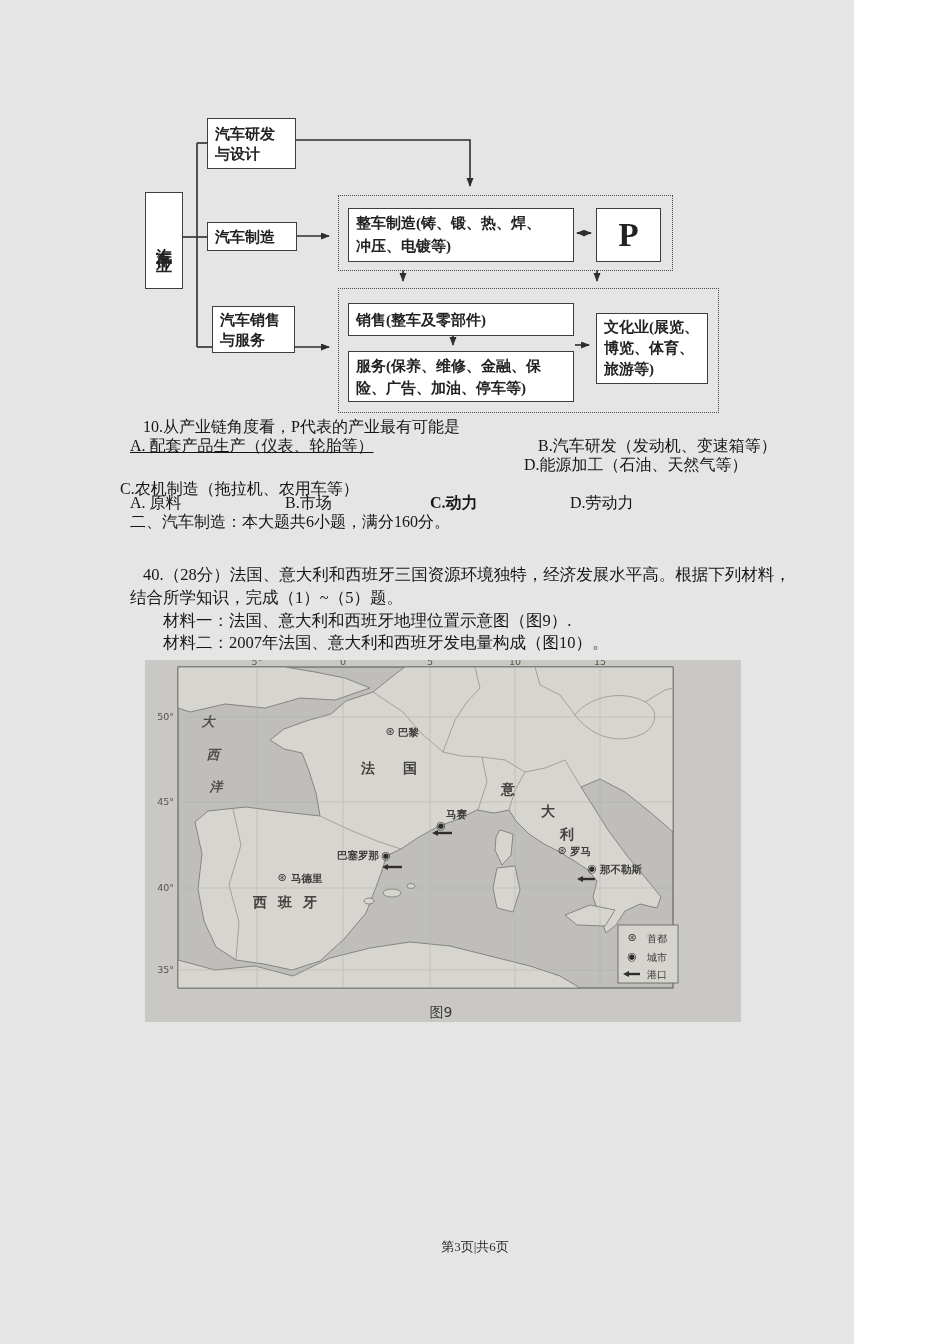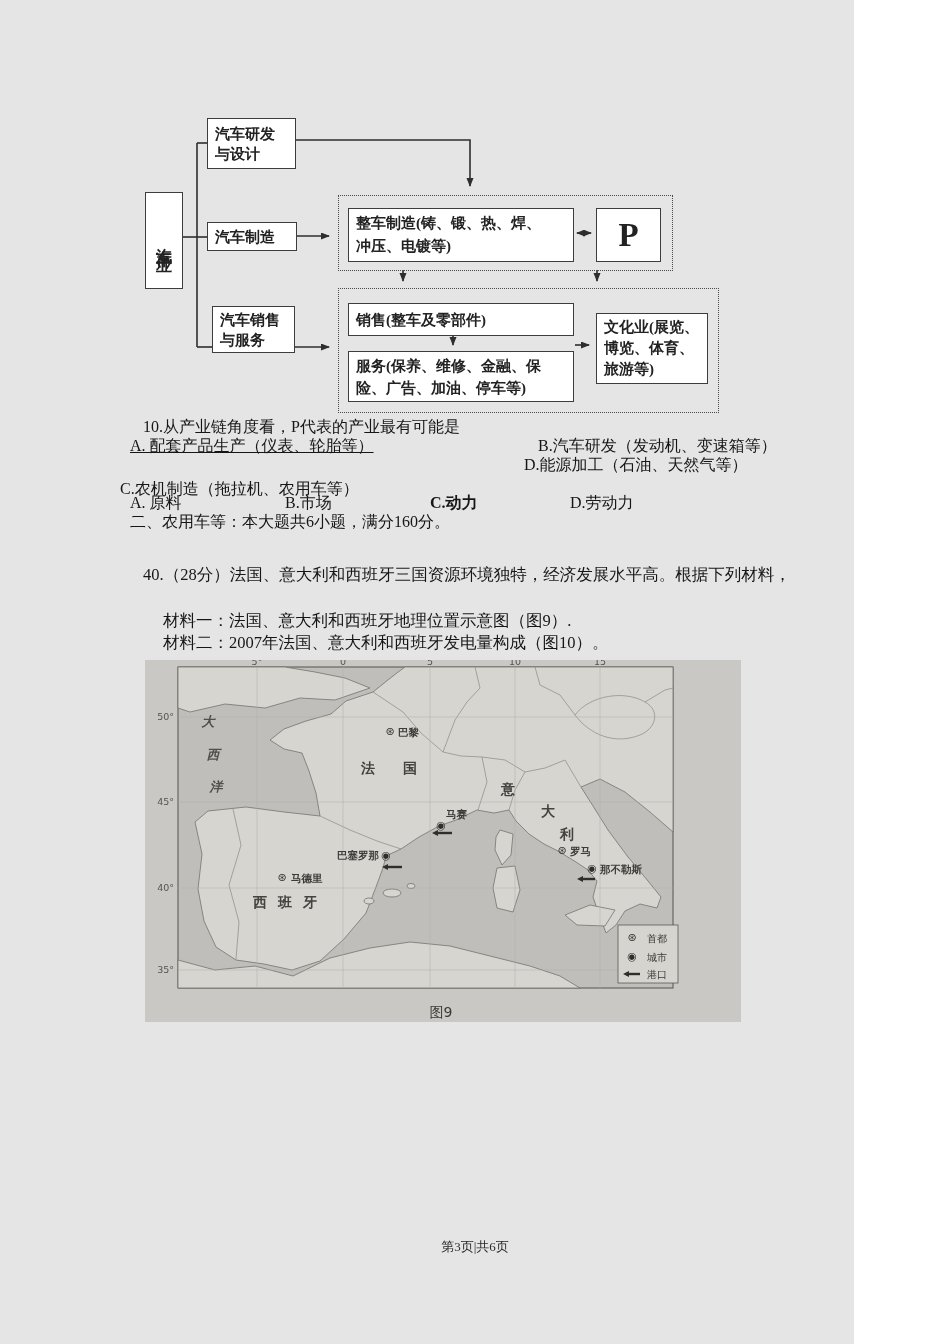--- a/index.html
+++ b/index.html
@@ -108,23 +108,24 @@
 
   <div class="tline" style="left:143px;top:417px;">10.从产业链角度看，P代表的产业最有可能是</div>
   <div class="tline" style="left:130px;top:436px;text-decoration:underline;">A. 配套产品生产（仪表、轮胎等）</div>
   <div class="tline" style="left:538px;top:436px;">B.汽车研发（发动机、变速箱等）</div>
   <div class="tline" style="left:120px;top:455px;margin-top:24px;">C.农机制造（拖拉机、农用车等）</div>
   <div class="tline" style="left:524px;top:455px;">D.能源加工（石油、天然气等）</div>
   <div class="tline" style="left:130px;top:493px;">A. 原料</div>
   <div class="tline" style="left:285px;top:493px;">B.市场</div>
   <div class="tline" style="left:430px;top:493px;font-weight:bold;">C.动力</div>
   <div class="tline" style="left:570px;top:493px;">D.劳动力</div>
-  <div class="tline" style="left:130px;top:512px;">二、农用车等：本大题共6小题，满分160分。</div>
+  <div class="tline" style="left:130px;top:512px;">二、汽车制造：本大题共6小题，满分160分。</div>
 
   <div class="tline t40" style="left:143px;top:564px;">40.（28分）法国、意大利和西班牙三国资源环境独特，经济发展水平高。根据下列材料，</div>
+  <div class="tline t40" style="left:130px;top:587px;">结合所学知识，完成（1）~（5）题。</div>
   <div class="tline t40" style="left:163px;top:610px;">材料一：法国、意大利和西班牙地理位置示意图（图9）.</div>
   <div class="tline t40" style="left:163px;top:632px;">材料二：2007年法国、意大利和西班牙发电量构成（图10）。</div>
 
   <div class="photo">
   <svg width="596" height="362" viewBox="0 0 596 362">
     <rect x="0" y="0" width="596" height="362" fill="#c9c8c4"></rect>
     <rect x="33" y="7" width="495" height="321" fill="#bfbeba" stroke="#55544f" stroke-width="1"></rect>
 
     <g fill="#d7d5d0" stroke="#74736f" stroke-width="0.8" stroke-linejoin="round">
       <path d="M33,7 L140,7 L170,12 L200,18 L225,28 L190,40 L155,38 L120,48 L80,44 L45,52 L33,48 Z"></path>

